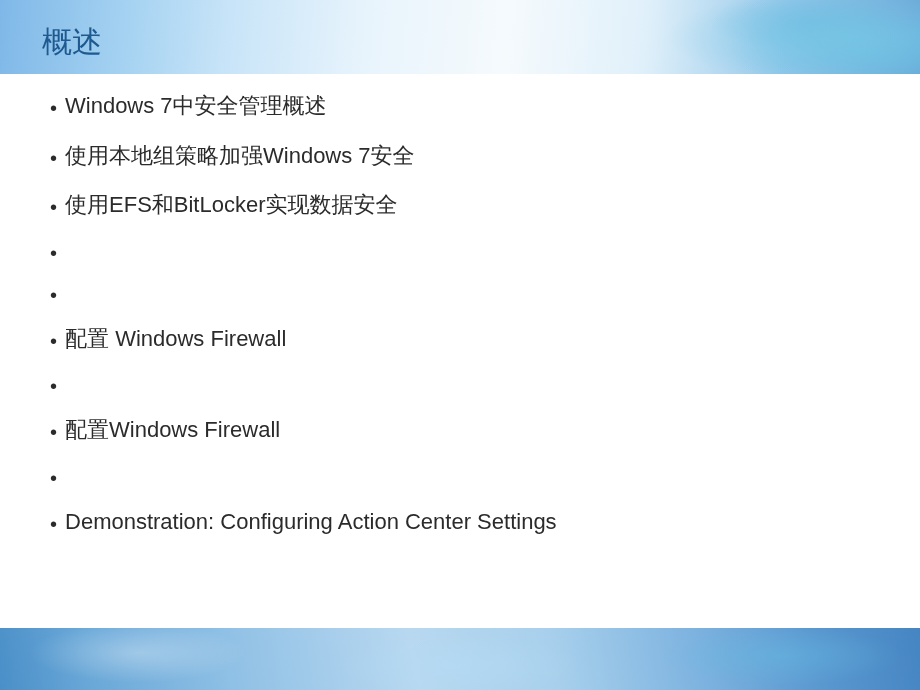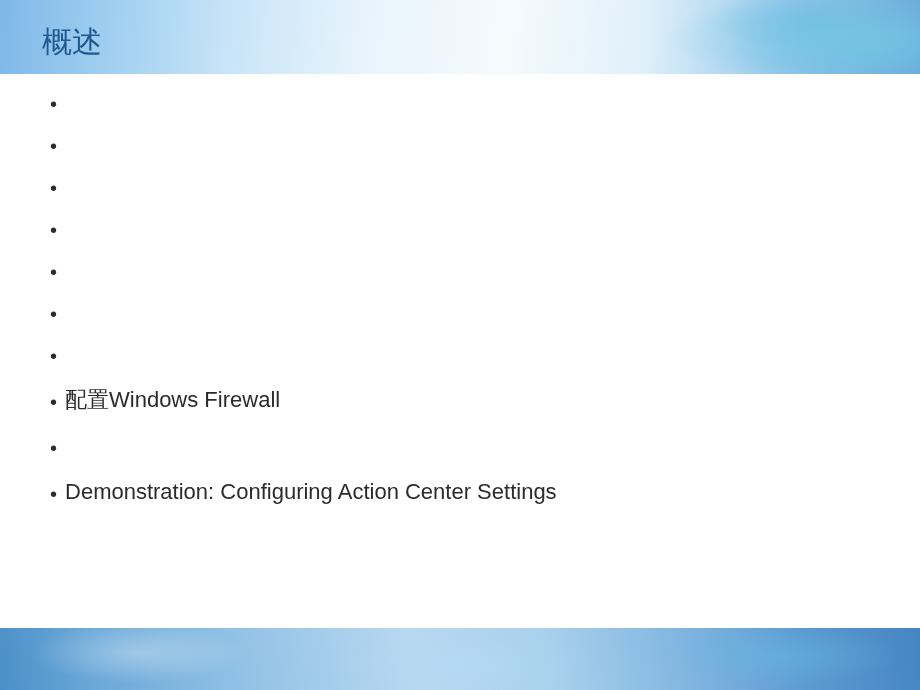--- a/index.html
+++ b/index.html
@@ -129,35 +129,39 @@
   <div class="header">
     <div class="header-bg"></div>
     <div class="header-texture"></div>
     <h1 class="title">概述</h1>
   </div>
 
   <div class="content">
     <ul class="bullet-list">
       <li class="bullet-item">
         <span class="bullet">•</span>
+        <span class="bullet-text">Windows 7中安全管理概述</span>
+      </li>
+      <li class="bullet-item">
+        <span class="bullet">•</span>
+        <span class="bullet-text">使用本地组策略加强Windows 7安全</span>
+      </li>
+      <li class="bullet-item">
+        <span class="bullet">•</span>
+        <span class="bullet-text">使用EFS和BitLocker实现数据安全</span>
       </li>
       <li class="bullet-item">
         <span class="bullet">•</span>
       </li>
       <li class="bullet-item">
         <span class="bullet">•</span>
       </li>
       <li class="bullet-item">
         <span class="bullet">•</span>
-      </li>
-      <li class="bullet-item">
-        <span class="bullet">•</span>
-      </li>
-      <li class="bullet-item">
-        <span class="bullet">•</span>
+        <span class="bullet-text">配置 Windows Firewall</span>
       </li>
       <li class="bullet-item">
         <span class="bullet">•</span>
       </li>
       <li class="bullet-item">
         <span class="bullet">•</span>
         <span class="bullet-text">配置Windows Firewall</span>
       </li>
       <li class="bullet-item">
         <span class="bullet">•</span>

